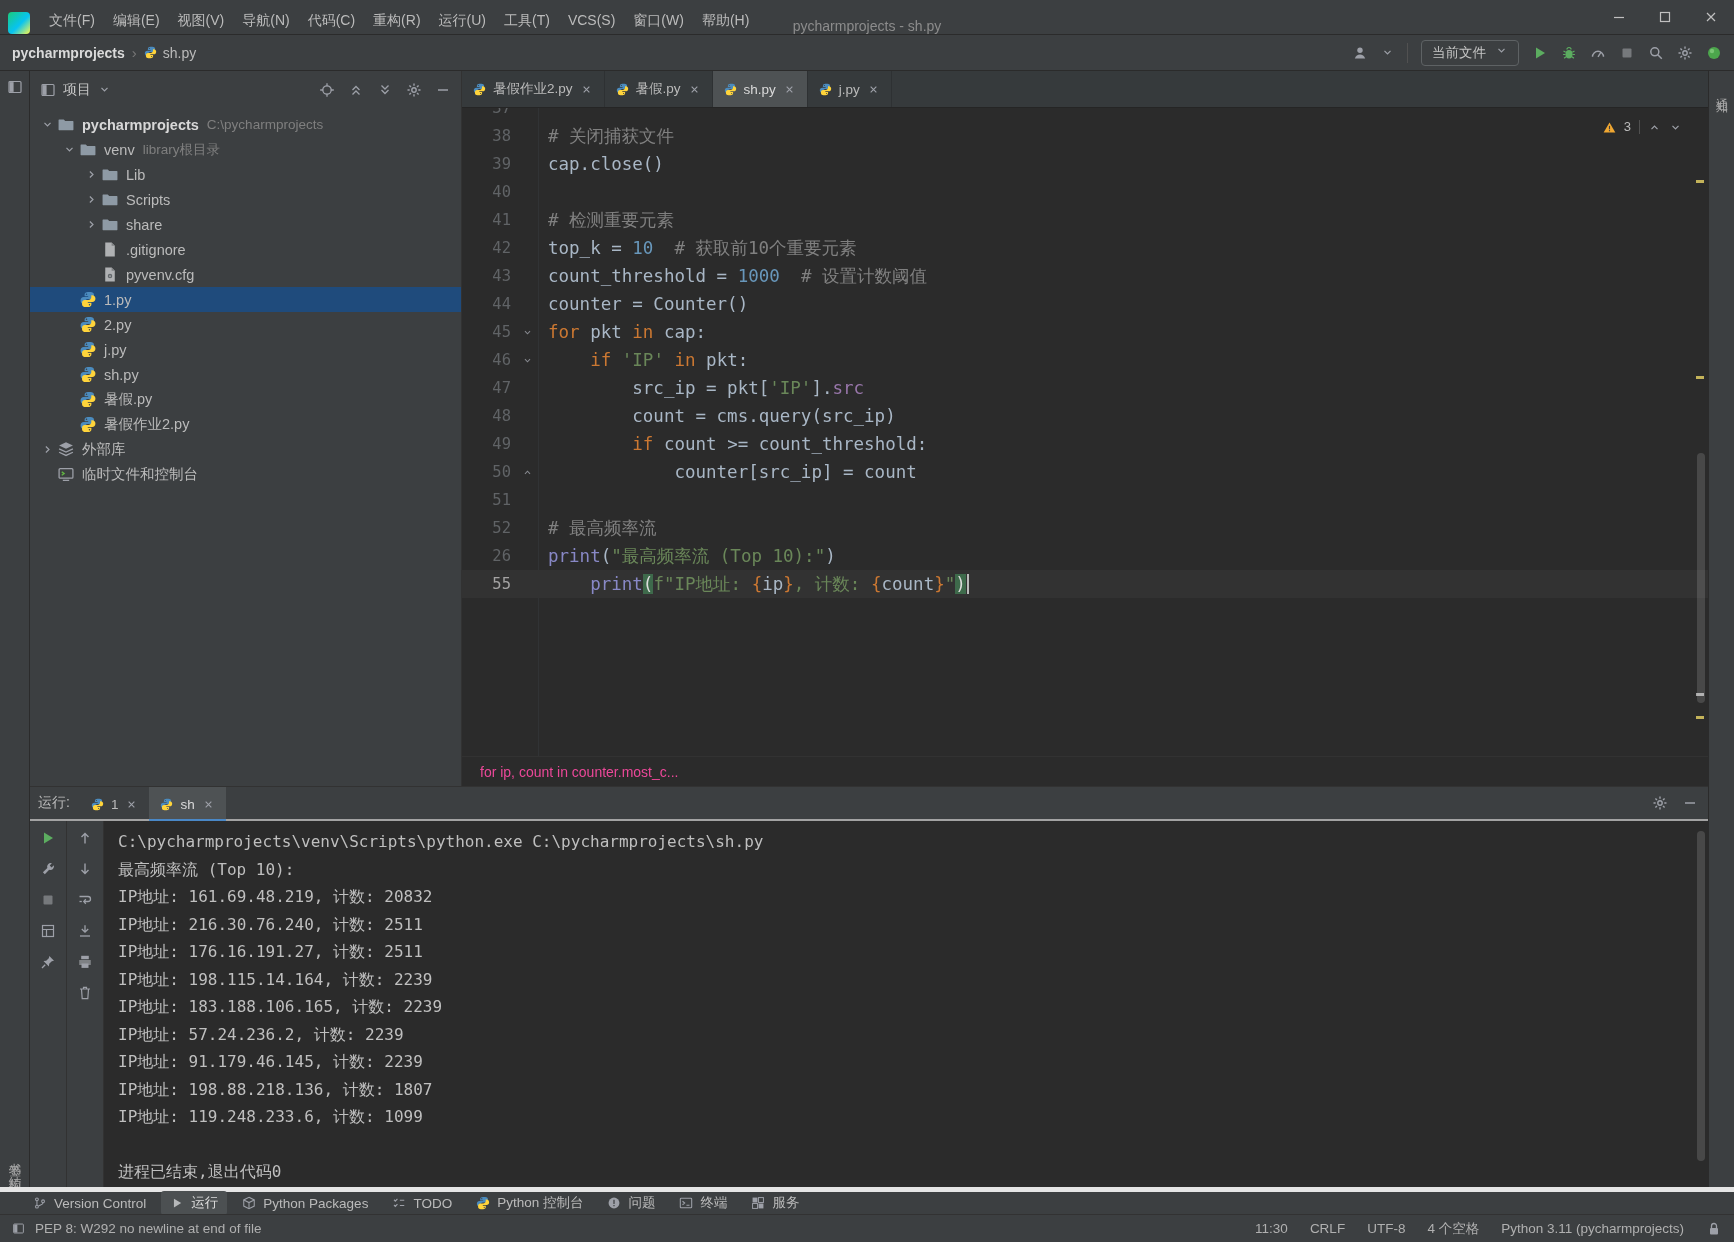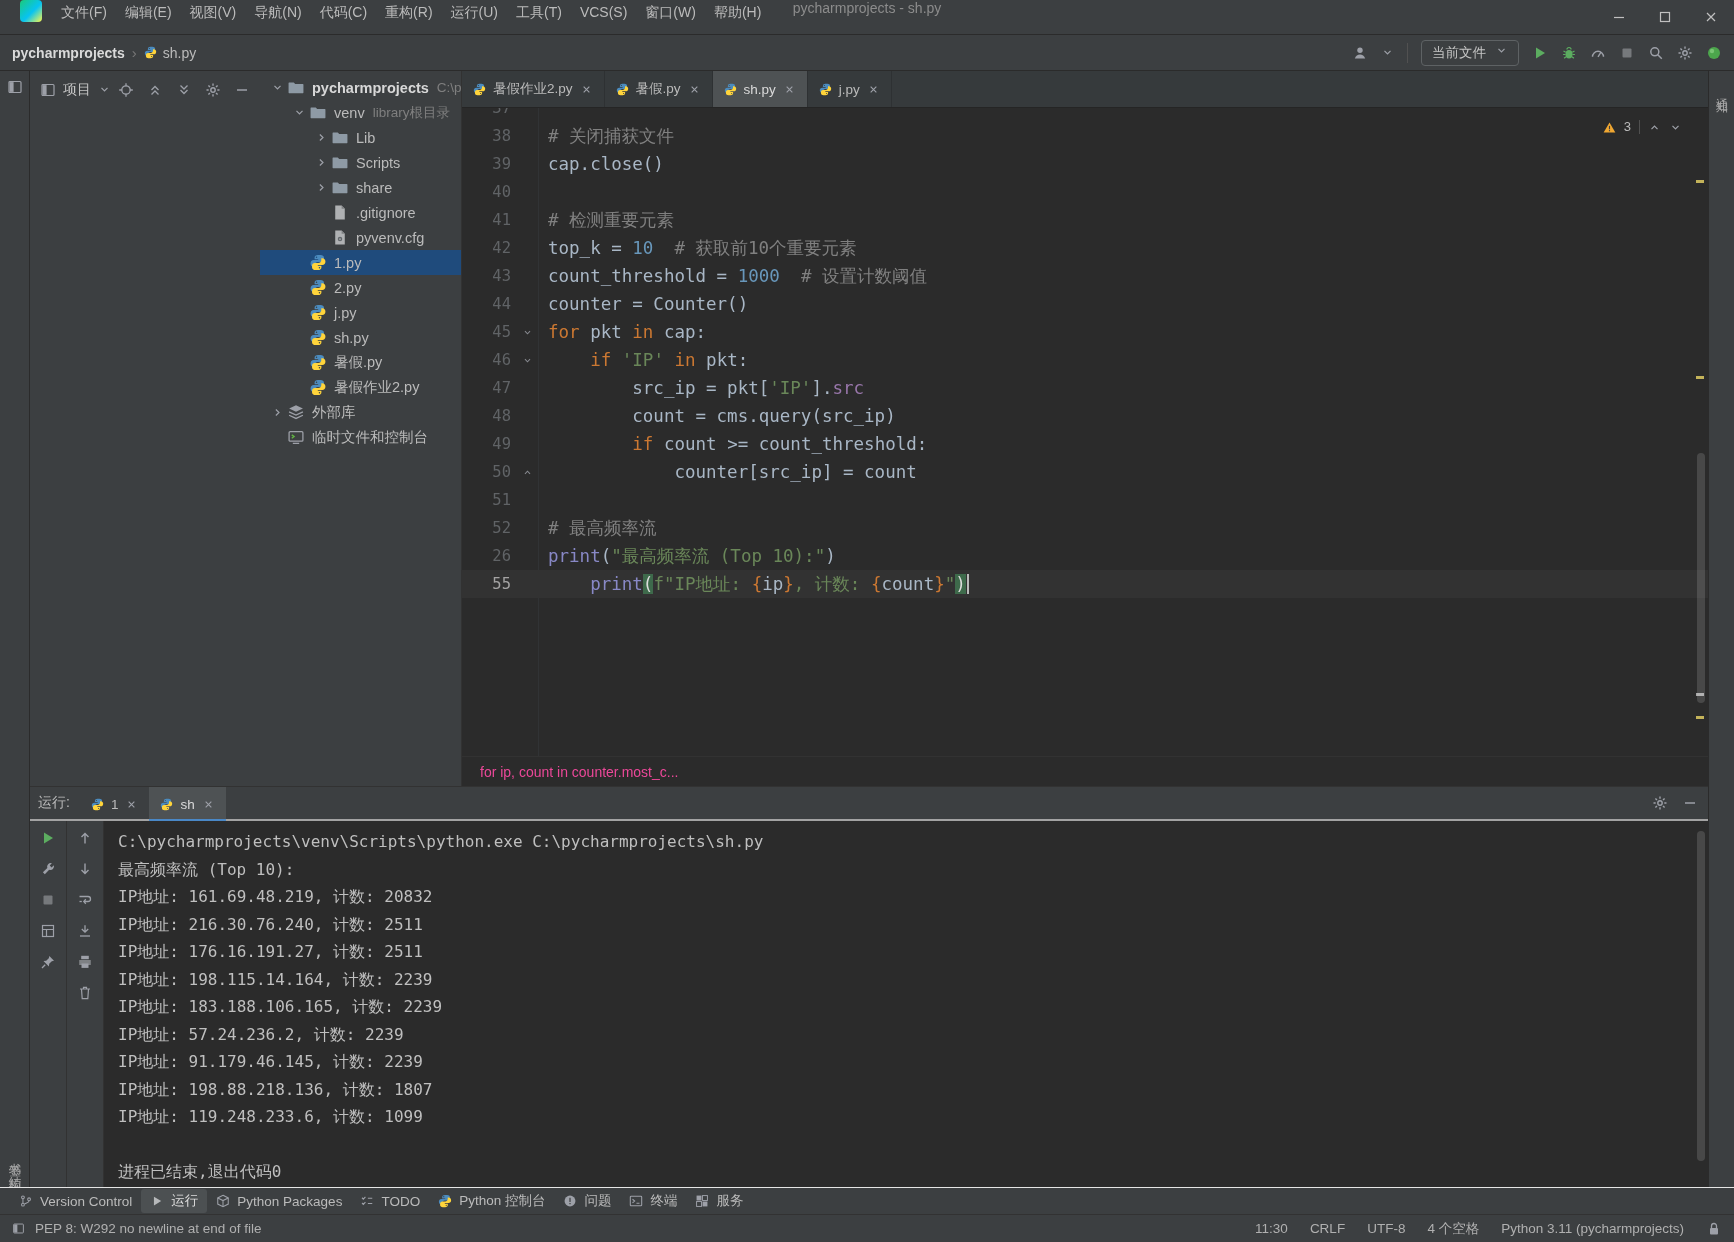--- a/index.html
+++ b/index.html
@@ -5,21 +5,21 @@
   * { margin:0; padding:0; box-sizing:border-box; }
   html,body { width:1734px; height:1242px; overflow:hidden; }
   body { background:#2B2B2B; font-family:"Liberation Sans", sans-serif; color:#BBBBBB; font-size:14px; }
   .app { width:1734px; height:1242px; display:flex; flex-direction:column; }
 
   .icon { width:16px; height:16px; display:inline-flex; align-items:center; justify-content:center; flex:none; }
   .icon svg { width:100%; height:100%; display:block; }
   .icon-sm { width:13px; height:13px; }
 
   
-  .titlebar { height:35px; background:#3C3F41; display:flex; align-items:flex-start; position:relative; border-bottom:1px solid #2B2B2B; flex:none;padding-left:12px; }
+  .titlebar { height:35px; background:#3C3F41; display:flex; align-items:flex-end; position:relative; border-bottom:1px solid #2B2B2B; flex:none; }
   .logo { width:22px; height:22px; margin:0 10px 0 8px; border-radius:4px;
           background:linear-gradient(135deg,#1BCB7A 0%,#07C3F2 55%,#FCF84A 100%); flex:none; }
   .menus { display:flex; }
   .menu-item { padding:4px 9px; color:#BBBBBB; font-size:14px; border-radius:3px; cursor:default; }
   .title-center { position:absolute; left:50%; transform:translateX(-50%); color:#8C8C8C; font-size:14px; white-space:nowrap; }
   .win-controls { margin-left:auto; display:flex; height:100%; }
   .win-btn { width:46px; height:100%; display:flex; align-items:center; justify-content:center; }
 
   
   .navbar { height:36px; background:#3C3F41; display:flex; align-items:center; padding:0 12px; border-bottom:1px solid #2B2B2B; flex:none; }
@@ -35,21 +35,21 @@
   .stripe { width:30px; background:#3C3F41; display:flex; flex-direction:column; align-items:center; padding:8px 0; flex:none; }
   .stripe-left { border-right:1px solid #2B2B2B; }
   .stripe-right { width:26px; border-left:1px solid #2B2B2B; }
   .v-label { writing-mode:vertical-rl; font-size:12.5px; color:#A7A7A7; margin:9px 0; letter-spacing:2px; }
   .stripe-spacer { margin-top:auto; }
 
   .central { flex:1; display:flex; flex-direction:column; min-width:0; }
   .upper { height:715px; display:flex; min-height:0; flex:none; }
 
   
-  .project-panel { width:432px; background:#3C3F41; border-right:1px solid #323232; display:flex; flex-direction:row; flex:none; }
+  .project-panel { width:432px; background:#3C3F41; border-right:1px solid #323232; display:flex; flex-direction:column; flex:none; }
   .project-header { height:37px; display:flex; align-items:center; padding:0 10px; gap:7px; flex:none; }
   .project-title { color:#C5C5C5; }
   .project-actions { margin-left:auto; display:flex; gap:13px; align-items:center; }
   .project-tree { flex:1; padding-top:4px; overflow:hidden; }
   .tree-row { height:25px; display:flex; align-items:center; white-space:nowrap; font-size:14.5px; color:#BBBBBB; }
   .tree-row.selected { background:#1F4B7C; }
   .tree-chevron { width:19px; display:inline-flex; justify-content:center; flex:none; }
   .tree-icon { width:18px; height:17px; margin-right:7px; }
   .tree-label.bold { font-weight:bold; color:#D8D8D8; }
   .tree-hint { color:#7F7F7F; margin-left:8px; font-size:13.5px; }
@@ -91,21 +91,21 @@
   .run-label { color:#BBBBBB; margin-right:10px; }
   .run-tab { height:34px; display:flex; align-items:center; gap:7px; padding:0 11px; font-size:13.5px; color:#BBBBBB; }
   .run-tab.active { background:#4E5254; box-shadow:inset 0 -2px 0 #4A88C7; color:#DADADA; }
   .run-header-right { margin-left:auto; display:flex; gap:14px; margin-right:10px; align-items:center; }
 
   .console-wrap { flex:1; display:flex; background:#2B2B2B; position:relative; min-height:0; }
   .console-toolbar { width:37px; background:#3C3F41; border-right:1px solid #323232; display:flex; flex-direction:column; align-items:center; padding-top:9px; gap:15px; flex:none; }
   .console-text { flex:1; padding:7px 0 0 14px; font-family:"DejaVu Sans Mono", monospace; font-size:16px; line-height:27.5px; color:#BFBFBF; white-space:pre; overflow:hidden; }
 
   
-  .toolwindow-bar { height:27px; background:#3C3F41; border-top:1px solid #e5e5e5; display:flex; align-items:center; padding:0 10px; flex:none; }
+  .toolwindow-bar { height:27px; background:#3C3F41; border-top:5px solid #e5e5e5; display:flex; align-items:center; padding:0 24px; gap:6px; flex:none; }
   .tw-item { display:flex; align-items:center; gap:7px; padding:3px 9px; border-radius:3px; font-size:13.5px; color:#BBBBBB; }
   .tw-item.active { background:#4C5052; color:#DDDDDD; }
   .tw-item .icon { width:14px; height:14px; }
 
   .statusbar { height:28px; background:#3C3F41; border-top:1px solid #323232; display:flex; align-items:center; padding:0 12px; font-size:13.5px; color:#B0B0B0; flex:none; }
   .status-msg { margin-left:10px; }
   .status-right { margin-left:auto; display:flex; gap:22px; align-items:center; }
 </style>
 </head>
 <body>

